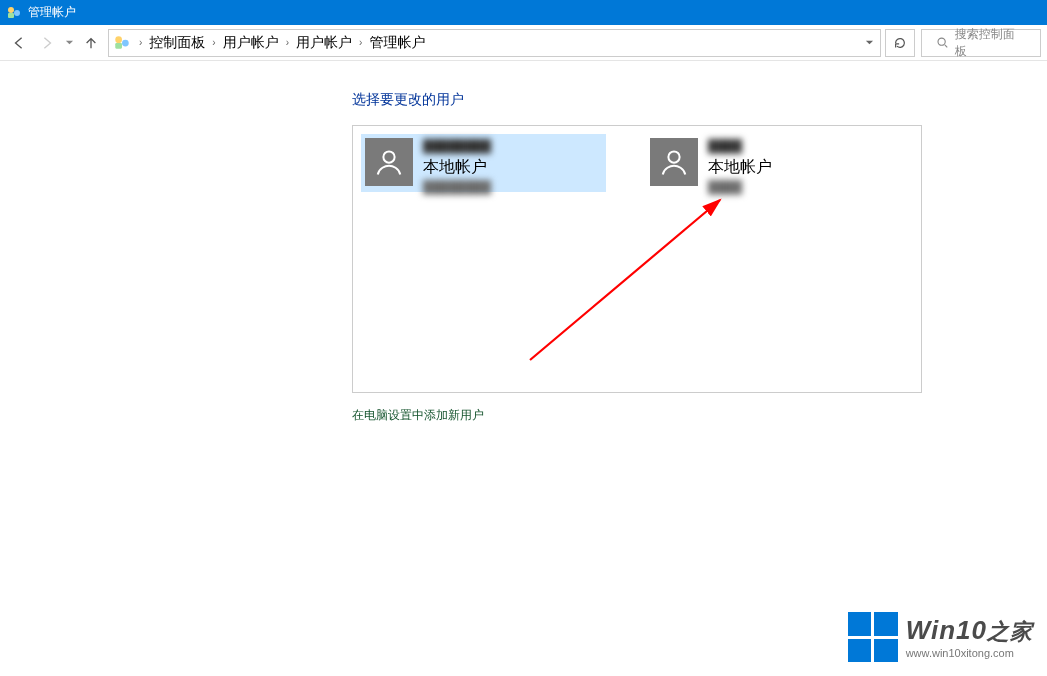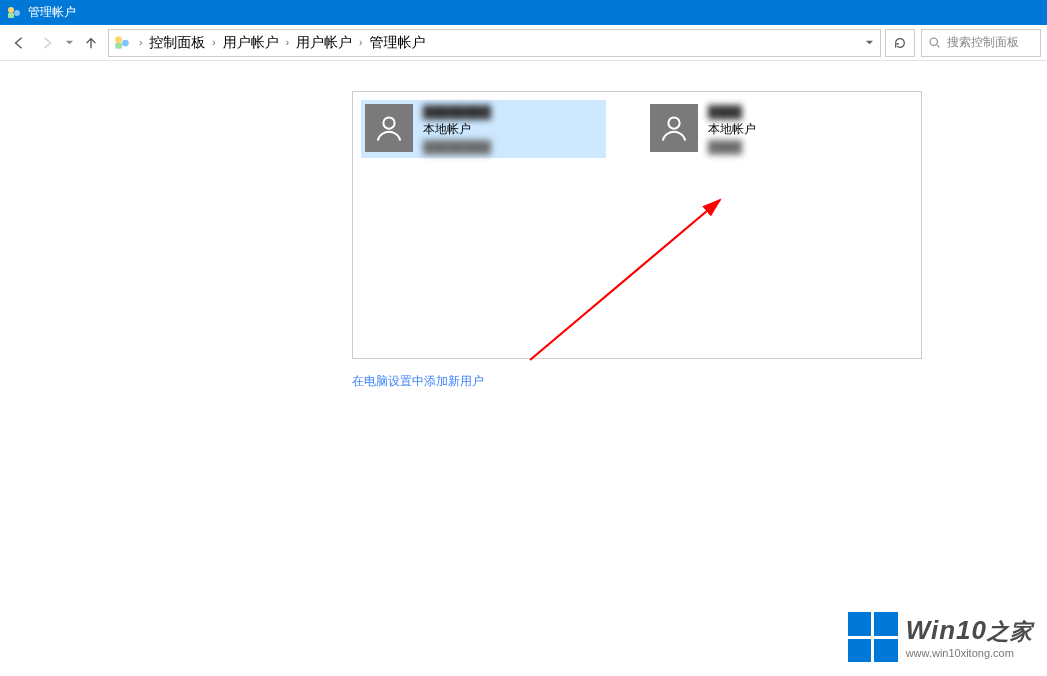--- a/index.html
+++ b/index.html
@@ -85,21 +85,21 @@
     .refresh-btn {
       width: 30px; height: 28px;
       border: 1px solid #ccc;
       display: flex; align-items: center; justify-content: center;
       margin-right: 4px;
     }
     .search-box {
       width: 120px; height: 28px;
       border: 1px solid #ccc;
       display: flex; align-items: center;
-      padding: 0 6px;
+      padding: 0 14px;
       color: #888;
     }
     .search-box svg { width: 13px; height: 13px; margin-right: 6px; color: #888; }
     .content {
       padding: 30px 0 0 0;
     }
     .page-title {
       color: #003399;
       font-size: 14px;
       margin-left: 352px;
@@ -135,23 +135,23 @@
     }
     .avatar svg { width: 30px; height: 30px; color: #fff; }
     .account-info { display: flex; flex-direction: column; line-height: 1.45; font-size: 12px; }
     .blur {
       filter: blur(3px);
       -webkit-filter: blur(3px);
       user-select: none;
       color: #6b6b6b;
     }
     .blur.dark { color: #333; }
-    .local-acct { color: #000; font-size: 12px; }
+    .local-acct { color: #000; font-size: 16px; }
     .add-user-link {
-      color: #3b82f6;
+      color: #14532d;
       font-size: 12px;
       margin-left: 352px;
       margin-top: 14px;
       cursor: pointer;
       display: inline-block;
     }
     .arrow-annot {
       position: absolute;
       left: 520px;
       top: 190px;
@@ -246,20 +246,21 @@
   <div class="search-box">
     <svg viewBox="0 0 16 16" fill="none" stroke="currentColor" stroke-width="1.4">
         <circle cx="7" cy="7" r="4.5"></circle>
         <path d="M11 11 L14 14"></path>
       </svg>
     <span>搜索控制面板</span>
   </div>
 </div>
 
 <div class="content">
+  <div class="page-title">选择要更改的用户</div>
 
   <div class="accounts-box">
 
     <div class="account-card selected">
       <div class="avatar">
         <svg viewBox="0 0 24 24" fill="none" stroke="currentColor" stroke-width="1.6">
             <circle cx="12" cy="8" r="4.5"></circle>
             <path d="M3 22c1-5 6-7 9-7s8 2 9 7"></path>
           </svg>
       </div>

